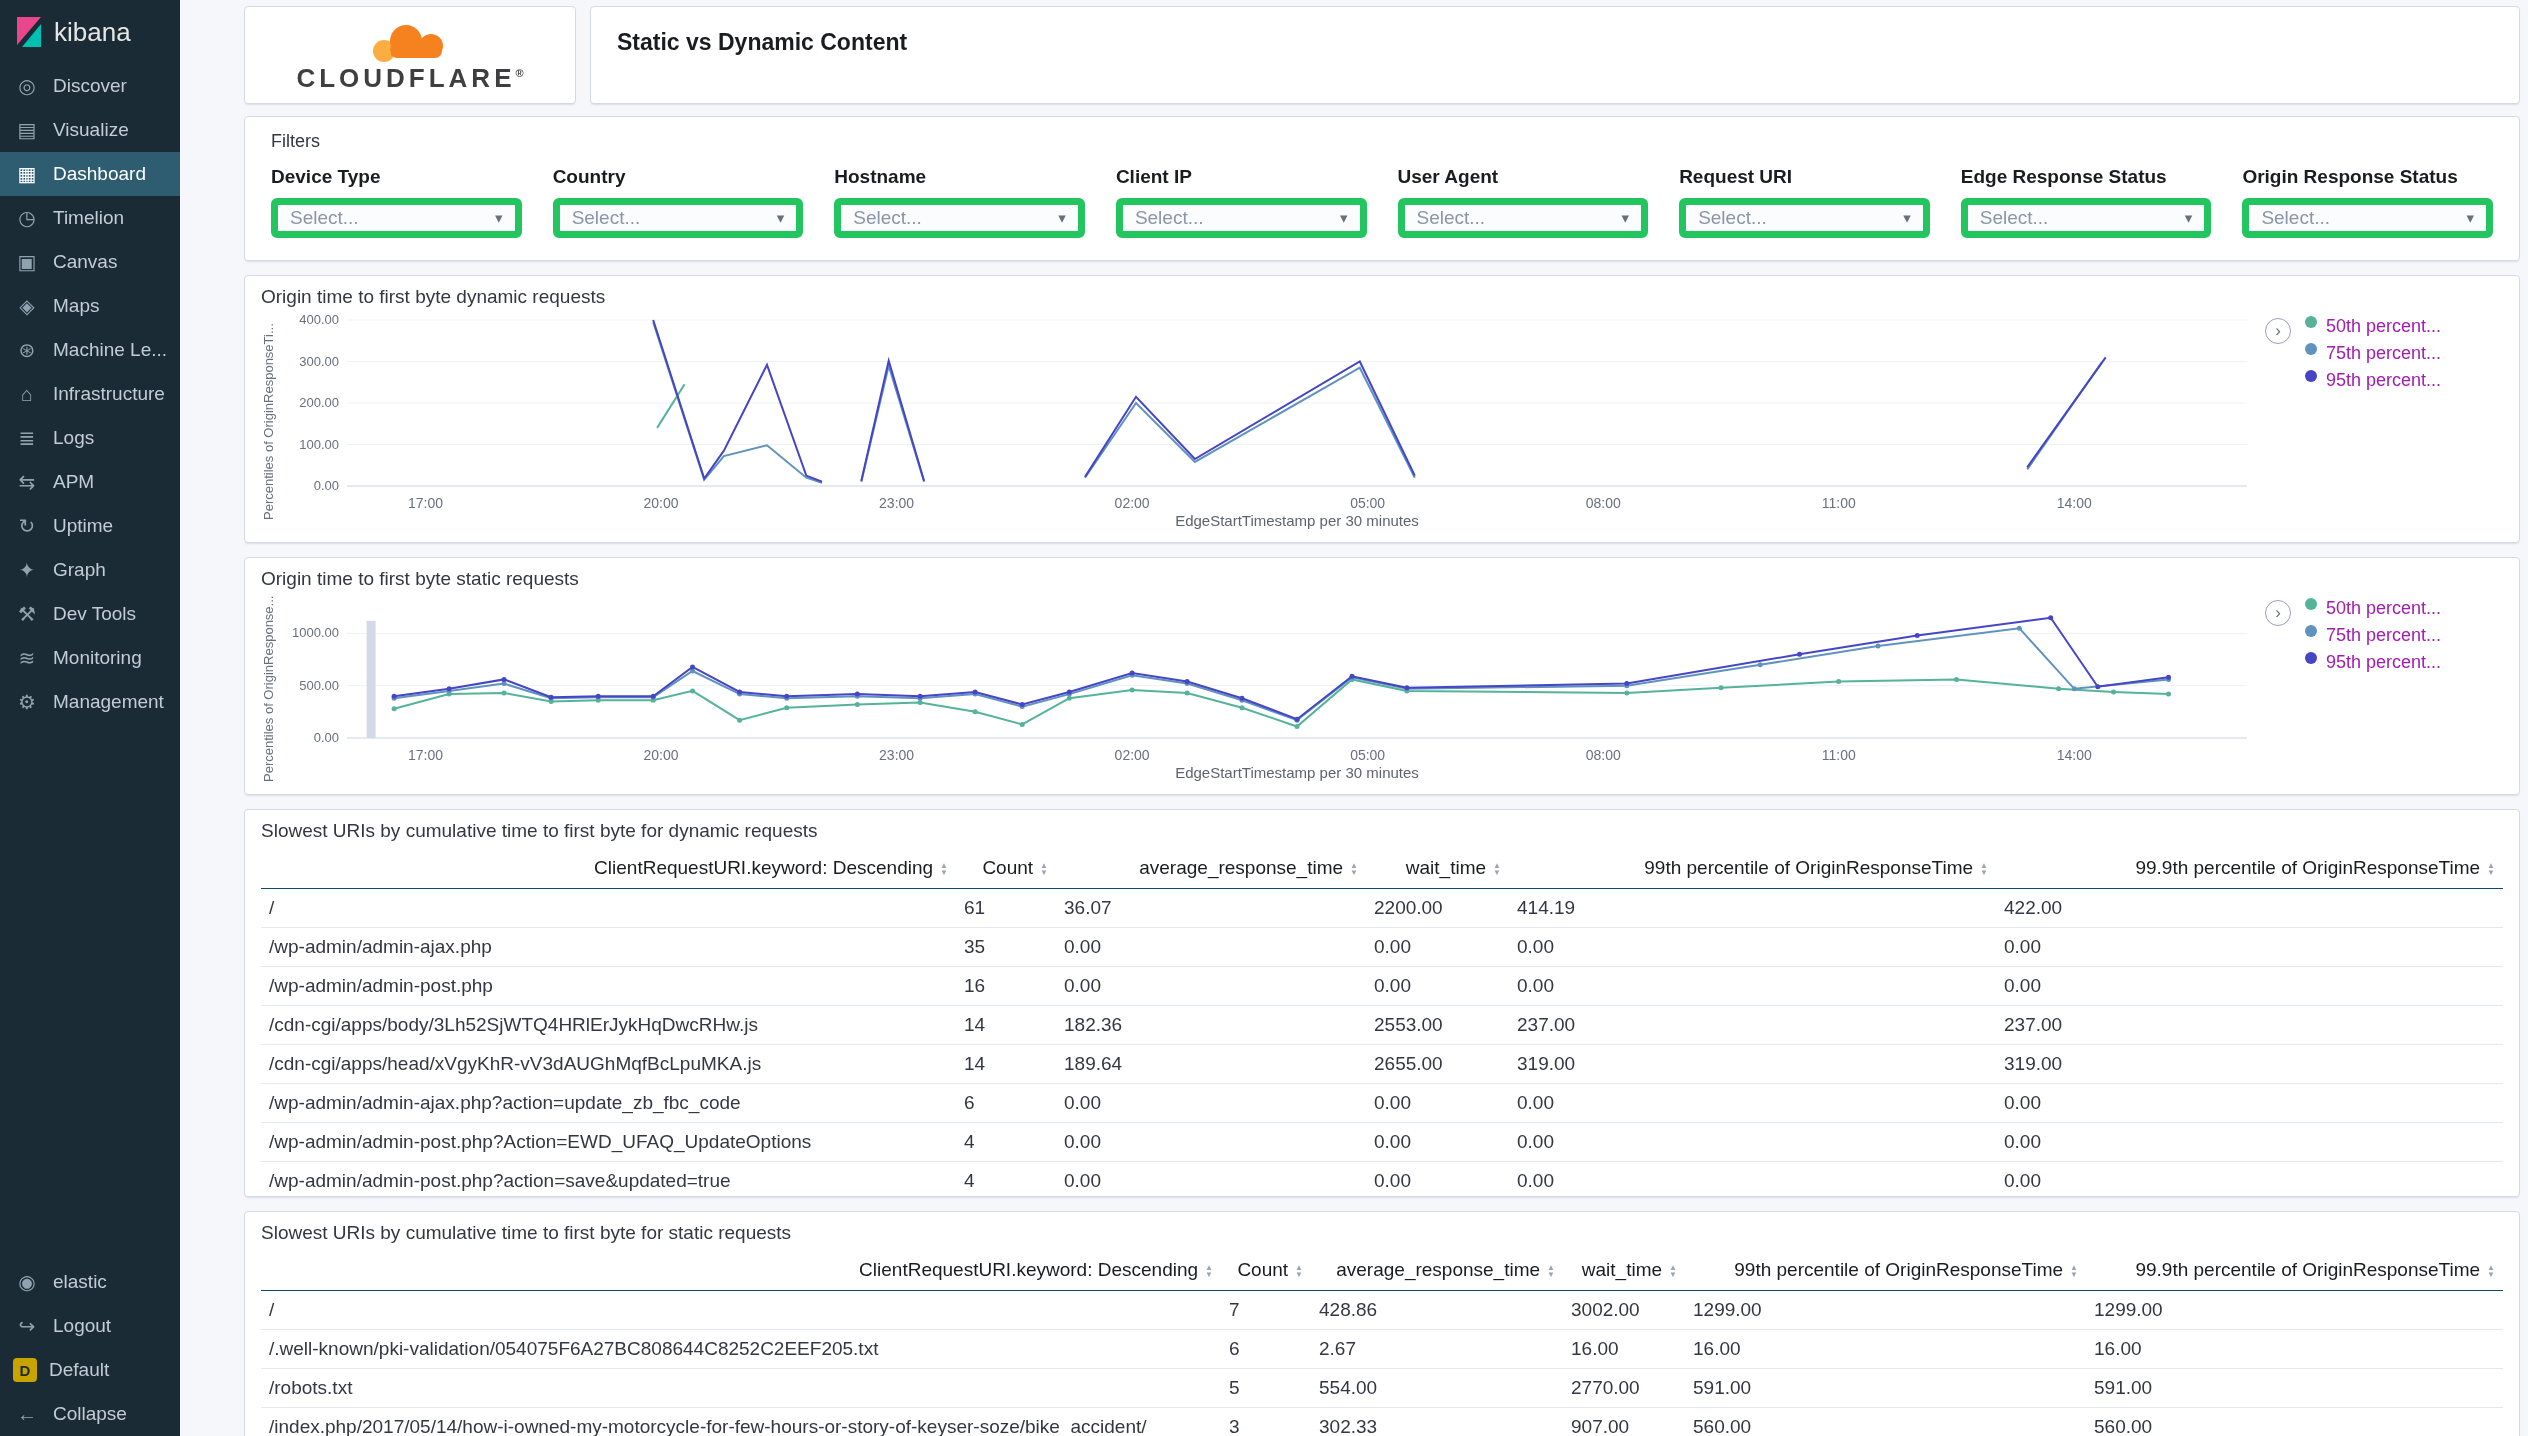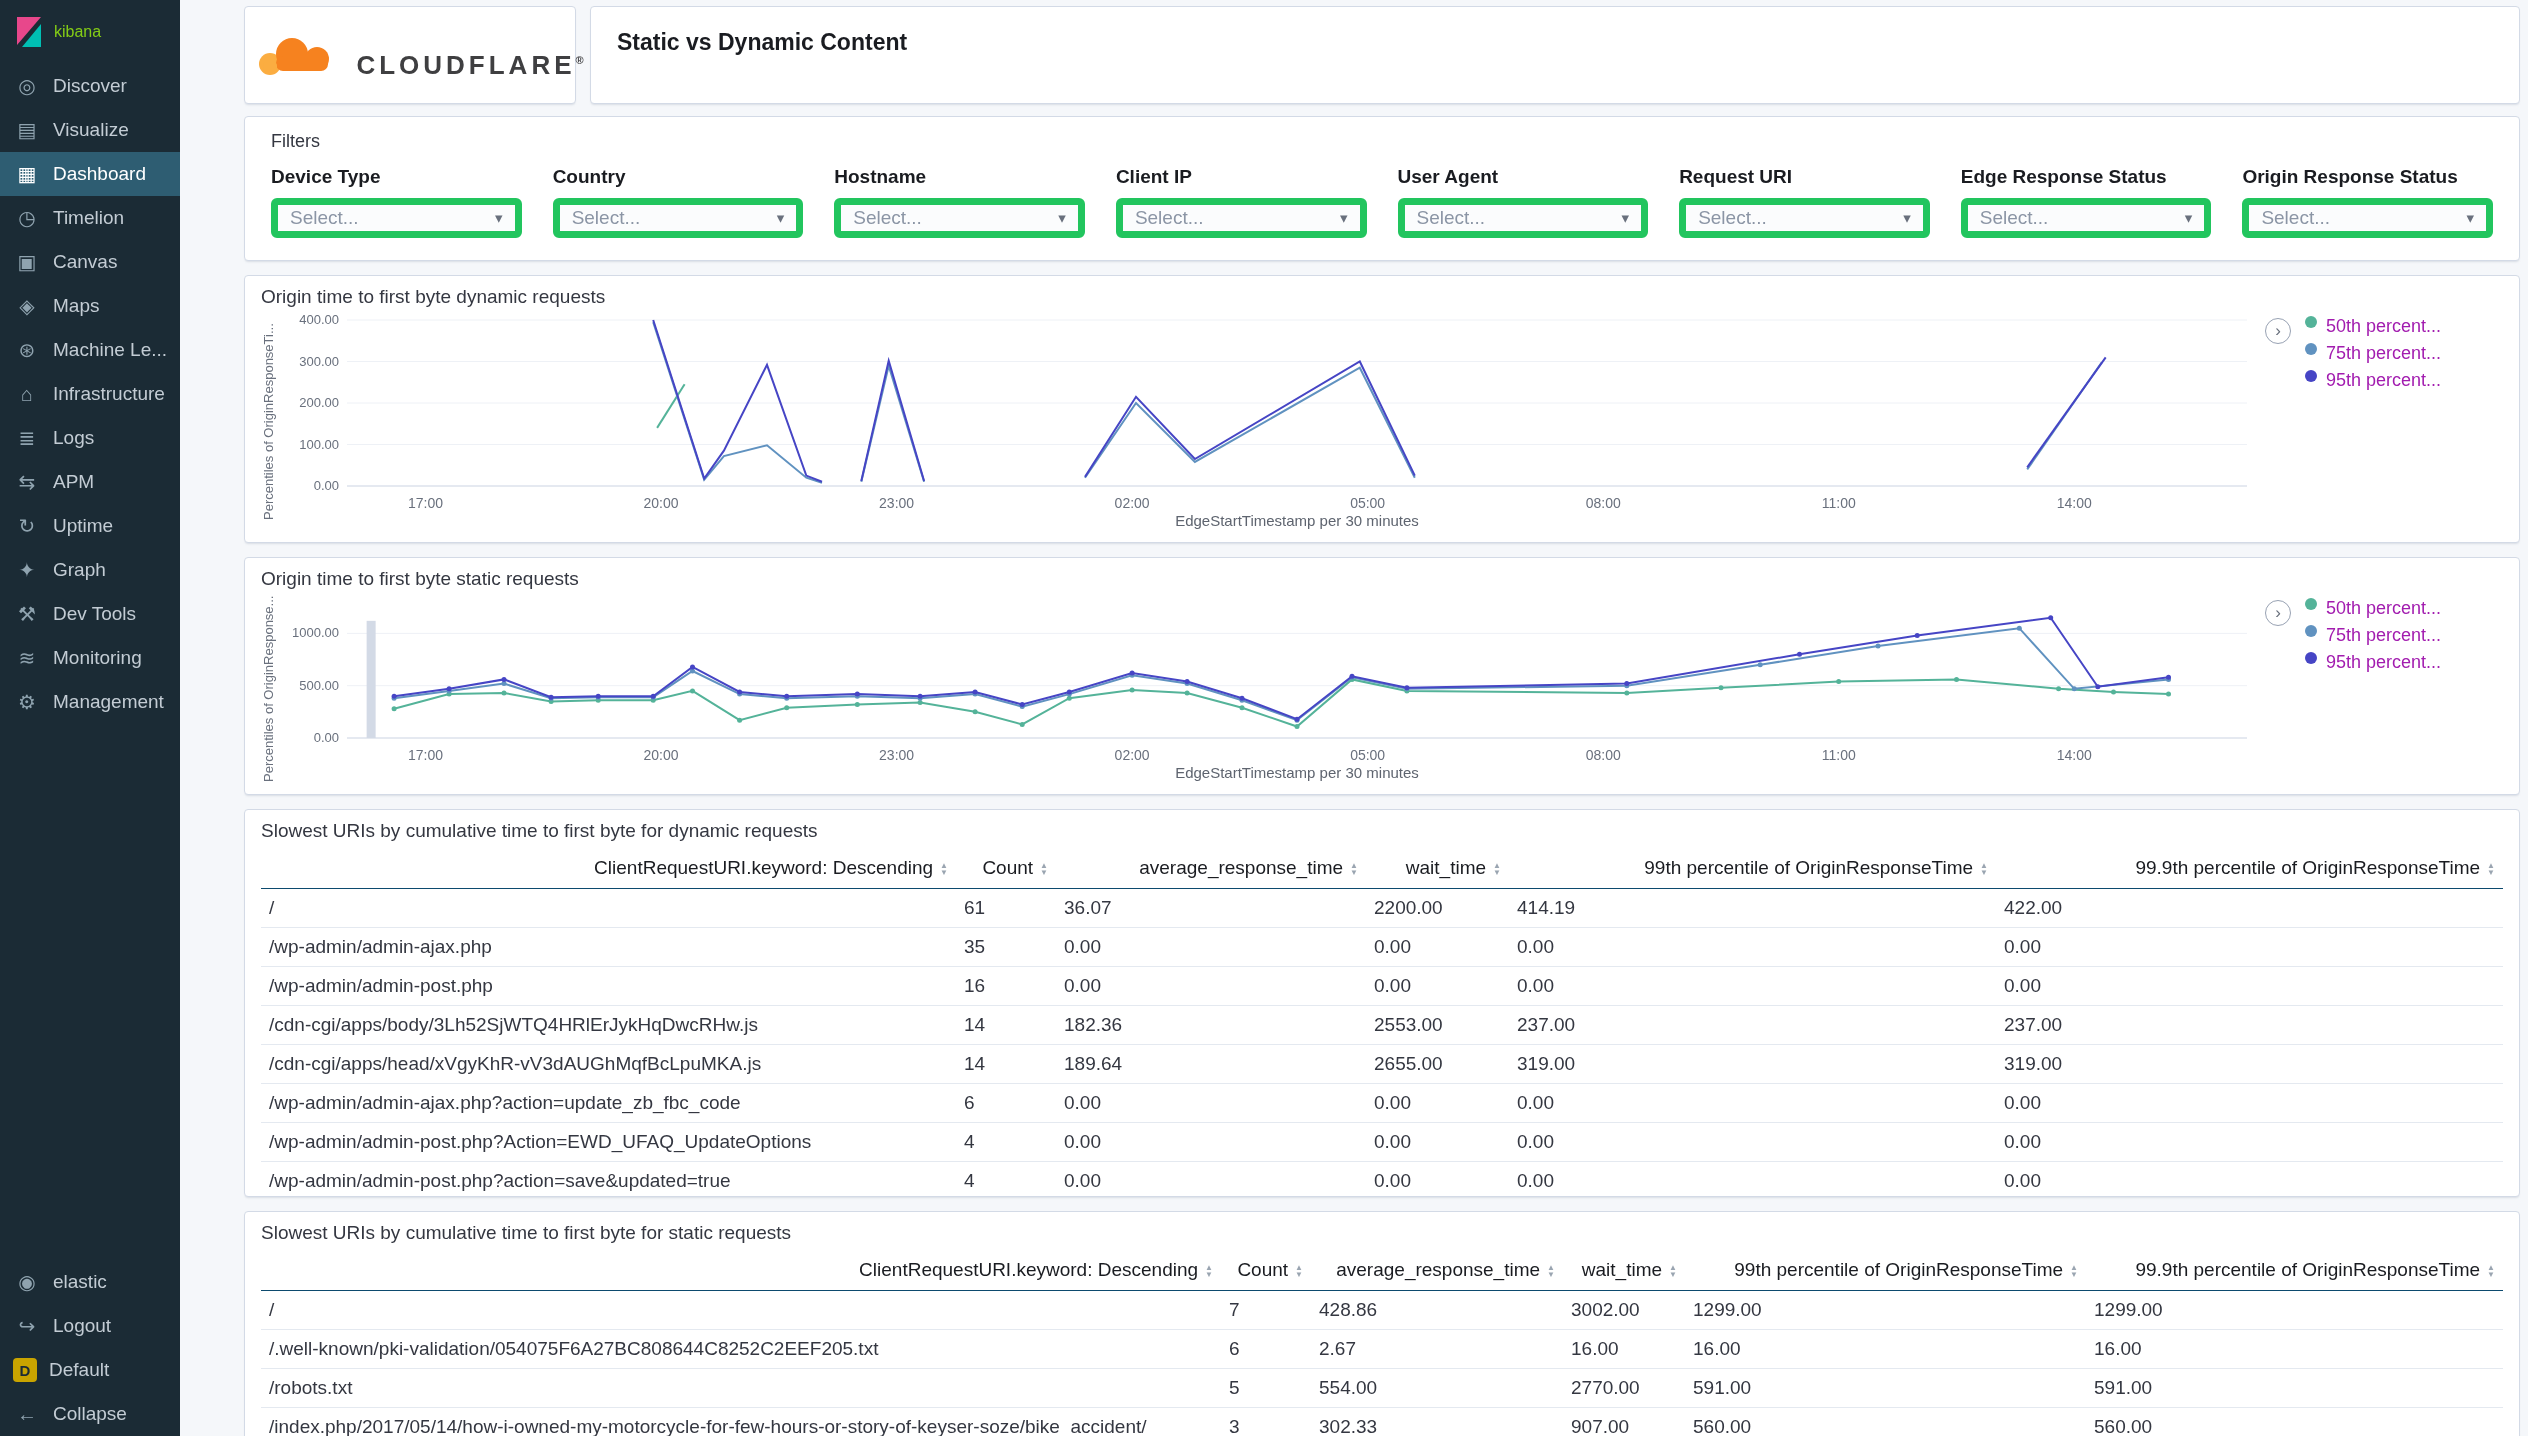--- a/index.html
+++ b/index.html
@@ -3,37 +3,37 @@
 <meta charset="utf-8">
 <style>
   *{box-sizing:border-box;margin:0;padding:0}
   html,body{width:2528px;height:1436px;overflow:hidden}
   body{font-family:"Liberation Sans","DejaVu Sans",sans-serif;background:#f5f7fa;color:#343741}
   .app{display:flex;width:2528px;height:1436px}
 
   
   .sidebar{width:180px;background:#1b2b35;flex-shrink:0;display:flex;flex-direction:column;overflow:hidden}
   .logo-row{display:flex;align-items:center;gap:10px;padding:0 14px;height:64px;cursor:pointer}
-  .logo-text{color:#84cc16;font-size:16px}
+  .logo-text{color:#e5e5e5;font-size:26px}
   .nav-item{display:flex;align-items:center;gap:12px;height:44px;padding:0 13px;font-size:19px;color:#c3ccd4;cursor:pointer;white-space:nowrap;overflow:hidden}
   .nav-item.selected{background:#2e5d72;color:#fff}
   .nav-icon{width:28px;min-width:28px;font-size:20px;text-align:center;color:#8fa3af}
   .nav-item.selected .nav-icon{color:#fff}
   .nav-bottom{margin-top:auto}
   .default-badge{width:24px;height:24px;min-width:24px;background:#c9a400;color:#1b2b35;border-radius:4px;font-size:15px;font-weight:bold;display:flex;align-items:center;justify-content:center}
 
   
   .main{flex:1;padding:6px 8px 0 64px;overflow:hidden}
   .panel{background:#fff;border:1px solid #d3dae6;border-radius:4px;box-shadow:0 2px 2px -1px rgba(152,162,179,.3)}
   .top-row{display:flex;gap:14px;margin-bottom:12px}
   .logo-panel{width:332px;height:98px;display:flex;align-items:center;justify-content:center}
   .title-panel{flex:1;height:98px;padding:22px 26px}
   .title-panel h1{font-size:23px;font-weight:bold;color:#1a1c21}
 
-  .cf-logo{display:flex;flex-direction:row;align-items:flex-end}
+  .cf-logo{display:flex;flex-direction:column;align-items:center}
   .cf-word{font-weight:bold;font-size:26px;letter-spacing:4px;color:#3f3f41;line-height:1}
   .cf-word .reg{font-size:11px;vertical-align:super;letter-spacing:0}
 
   
   .filters-panel{padding:14px 26px 22px;margin-bottom:14px}
   .filters-label{font-size:18px;color:#343741;margin-bottom:14px}
   .filters-row{display:flex;gap:31px}
   .filter-group{width:252px}
   .filter-label{font-weight:bold;font-size:19px;color:#1a1c21;margin-bottom:10px}
   .select-box{height:40px;background:#fbfcfd;border:7px solid #22c55e;border-radius:6px;display:flex;align-items:center;justify-content:space-between;padding:0 12px;cursor:pointer}

